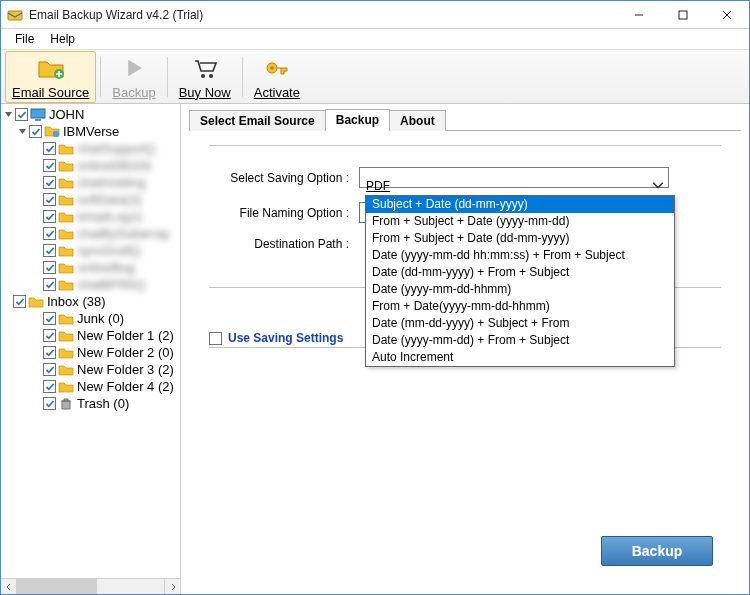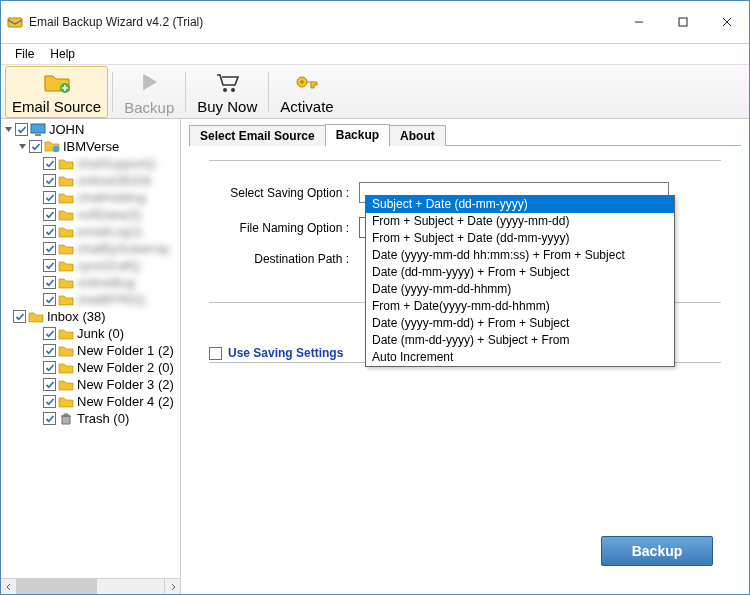--- a/index.html
+++ b/index.html
@@ -1,33 +1,33 @@
 <!DOCTYPE html>
 <html><head>
 <meta charset="utf-8">
 <style>
   * { box-sizing: border-box; }
   html, body { margin:0; padding:0; font-family: "Segoe UI", Tahoma, sans-serif; font-size:12px; color:#000; }
   .window { width:750px; height:595px; border:1px solid #4a8bc2; background:#fff; display:flex; flex-direction:column; position:relative; }
   
-  .titlebar { height:43px; background:#fff; display:flex; align-items:center; padding:0 0 0 6px; border-bottom:1px solid #d0d0d0; }
+  .titlebar { height:28px; background:#fff; display:flex; align-items:center; padding:0 0 0 6px; border-bottom:1px solid #d0d0d0; }
   .titlebar .app-icon { width:16px; height:16px; margin-right:6px; }
   .titlebar .title { flex:0 0 auto; color:#222; }
   .titlebar .spacer { flex:1; }
   .win-btn { width:44px; height:28px; display:flex; align-items:center; justify-content:center; }
   .win-btn svg { width:10px; height:10px; stroke:#222; fill:none; stroke-width:1; }
   
   .menubar { height:20px; display:flex; align-items:center; padding:0 6px; }
   .menu-item { padding:2px 8px; }
   
   .toolbar { height:55px; background:linear-gradient(#fafafa,#f0f0f0); border-top:1px solid #e0e0e0; border-bottom:1px solid #c8c8c8; display:flex; align-items:center; padding:0 4px; }
   .tbtn { display:flex; flex-direction:column; align-items:center; justify-content:center; padding:2px 6px; border:1px solid transparent; border-radius:3px; min-width:54px; height:52px; }
   .tbtn.selected { background:#fff4d8; border:1px solid #e0c060; }
   .tbtn .ico { width:28px; height:28px; display:flex; align-items:center; justify-content:center; }
-  .tbtn .lbl { font-size:15px; margin-top:3px; }
+  .tbtn .lbl { font-size:13px; margin-top:3px;text-decoration:underline; }
   .tbtn.disabled .lbl { color:#9a9a9a; }
   .tsep { width:1px; height:40px; background:#d0d0d0; margin:0 4px; }
   
   .body { flex:1; display:flex; overflow:hidden; }
   .sidebar { width:180px; display:flex; flex-direction:column; border-right:1px solid #d0d0d0; }
   .tree { flex:1; overflow:hidden; padding:2px 0 0 0; font-size:13px; line-height:17px; }
   .row { display:flex; align-items:center; height:17px; white-space:nowrap; }
   .tw { display:inline-flex; width:11px; height:11px; align-items:center; justify-content:center; }
   .cb { display:inline-flex; width:13px; height:13px; border:1px solid #707070; background:#fff; align-items:center; justify-content:center; margin:0 2px 0 1px; }
   .cb svg { width:10px; height:10px; }
@@ -480,17 +480,17 @@
   </div>
 
   <div class="dropdown" id="dropdown">
       <div class="opt selected">Subject + Date (dd-mm-yyyy)</div>
       <div class="opt">From + Subject + Date (yyyy-mm-dd)</div>
       <div class="opt">From + Subject + Date (dd-mm-yyyy)</div>
       <div class="opt">Date (yyyy-mm-dd hh:mm:ss) + From + Subject</div>
       <div class="opt">Date (dd-mm-yyyy) + From + Subject</div>
       <div class="opt">Date (yyyy-mm-dd-hhmm)</div>
       <div class="opt">From + Date(yyyy-mm-dd-hhmm)</div>
+      <div class="opt">Date (mm-dd-yyyy) + Subject + From</div>
       <div class="opt">Date (yyyy-mm-dd) + From + Subject</div>
-      <div class="opt">Date (mm-dd-yyyy) + Subject + From</div>
       <div class="opt">Auto Increment</div>
     </div>
 </div>
 
 </body></html>

